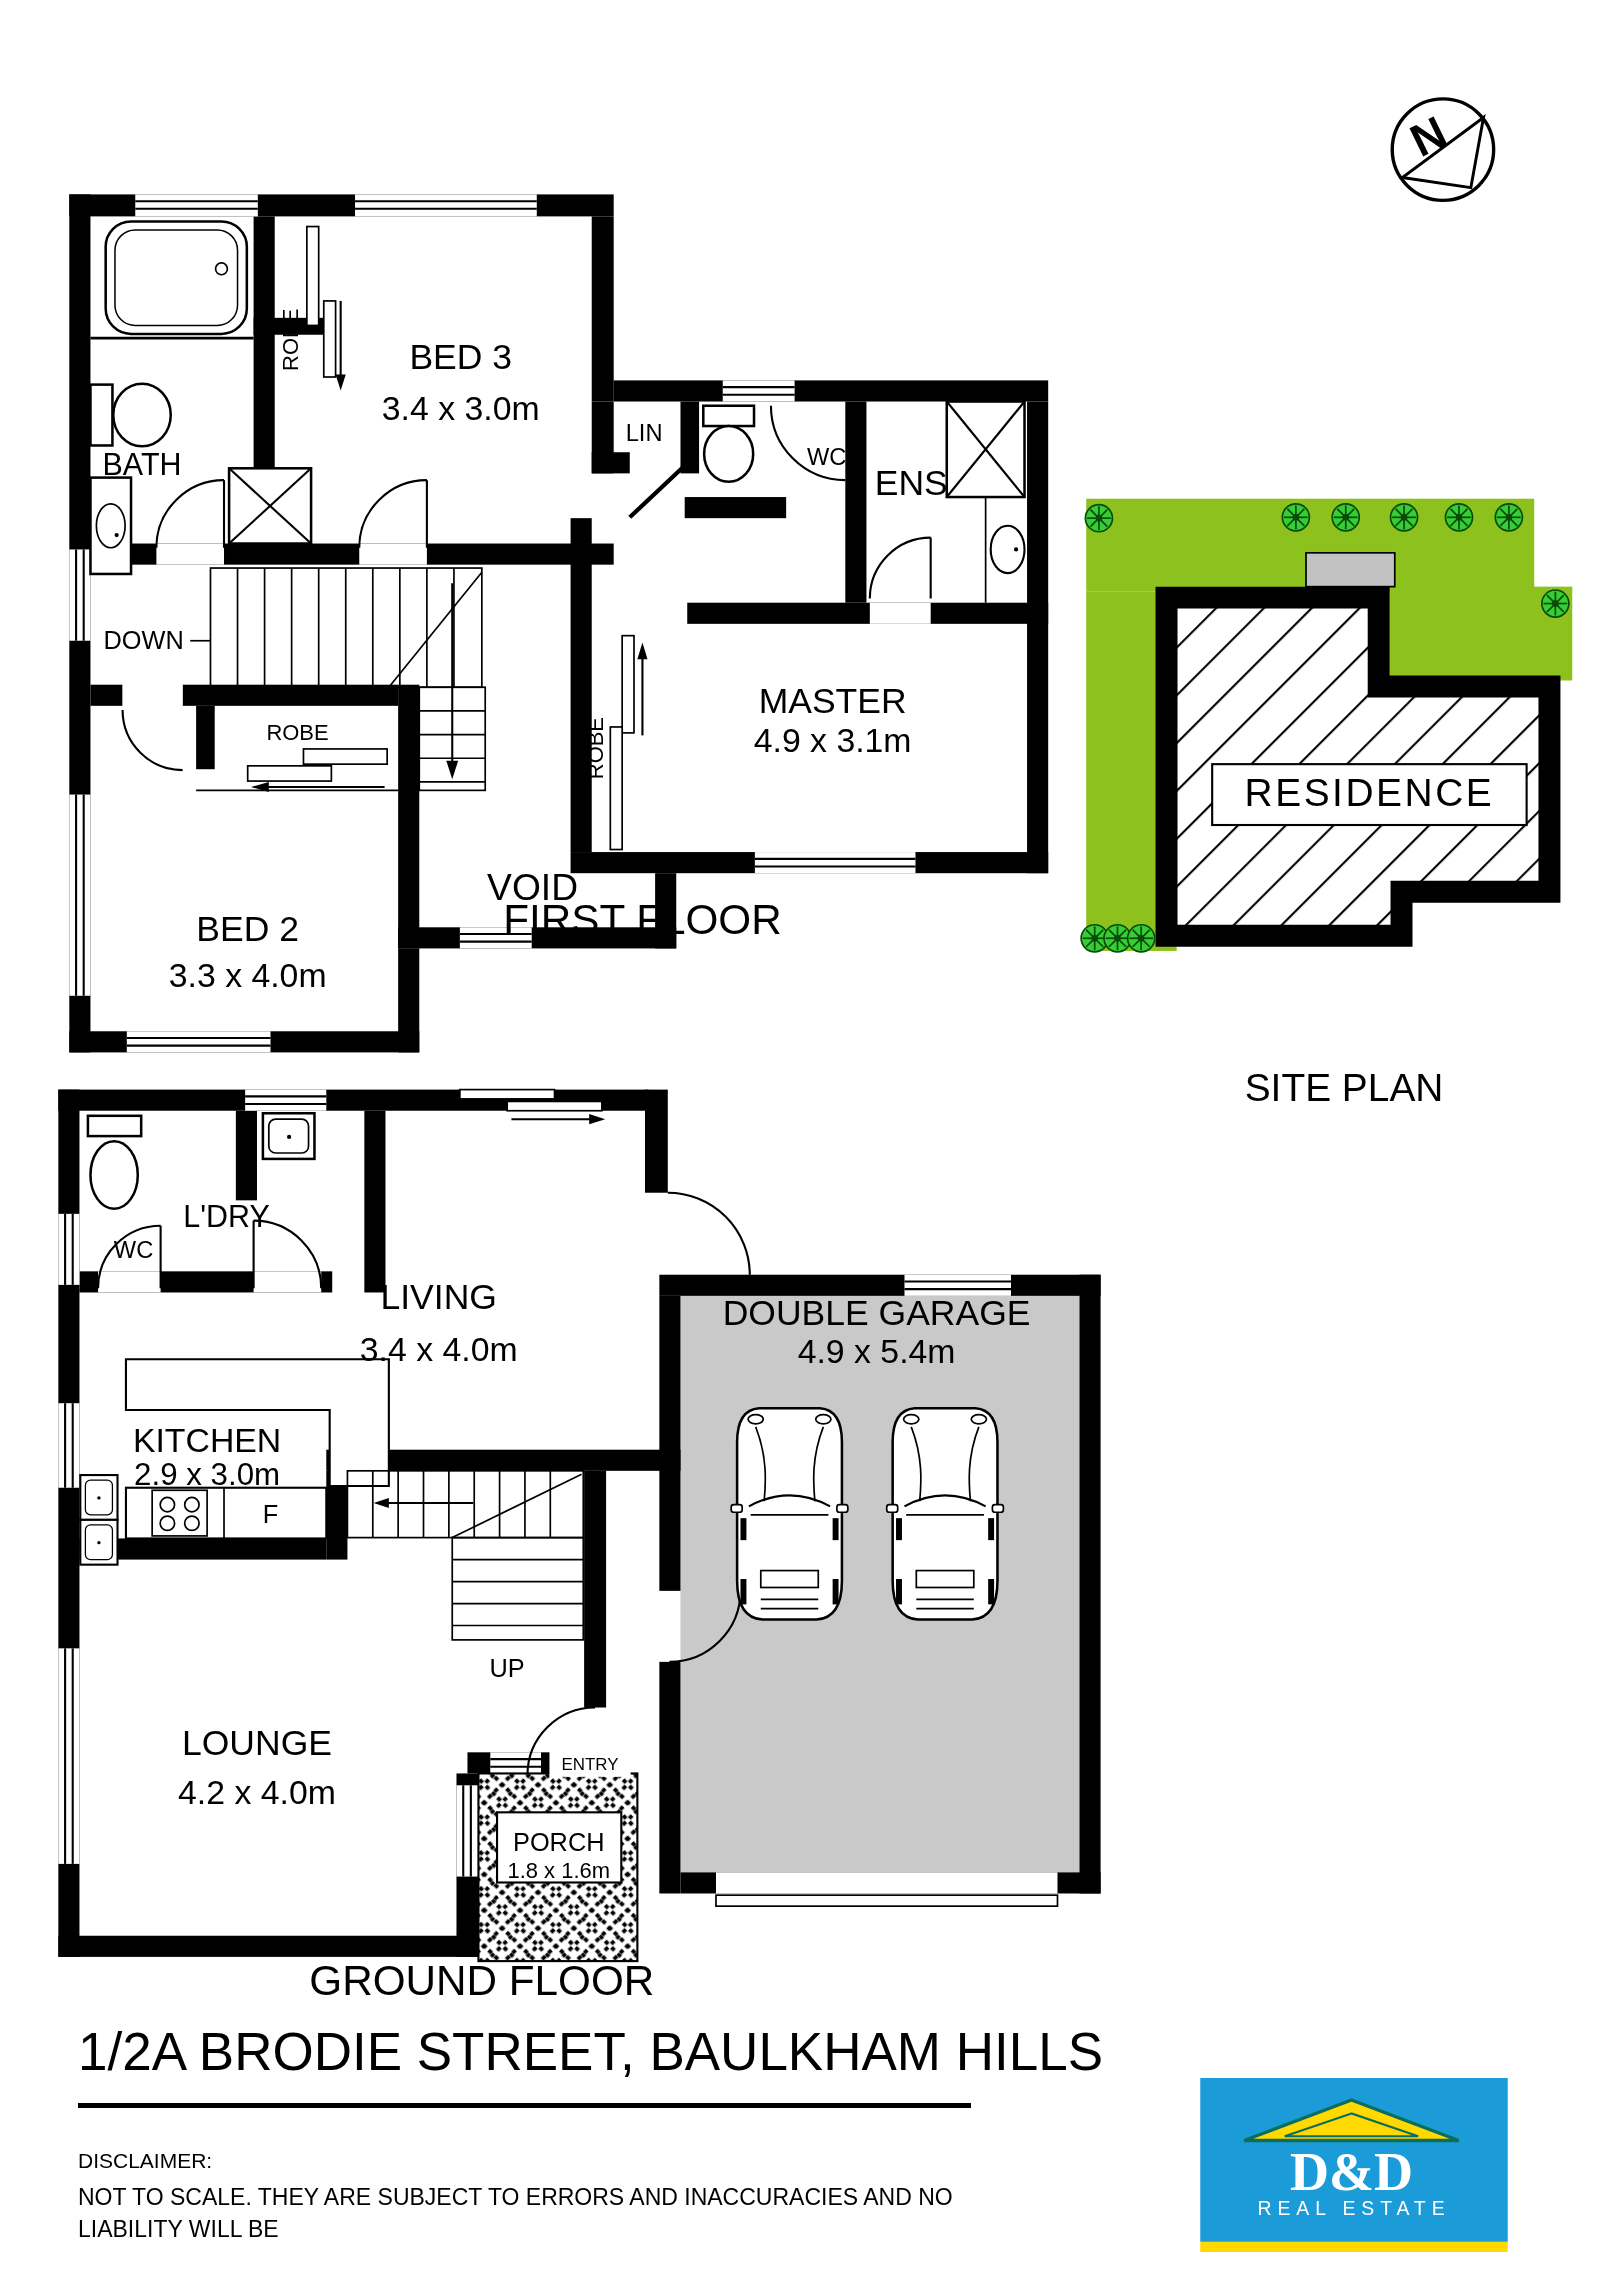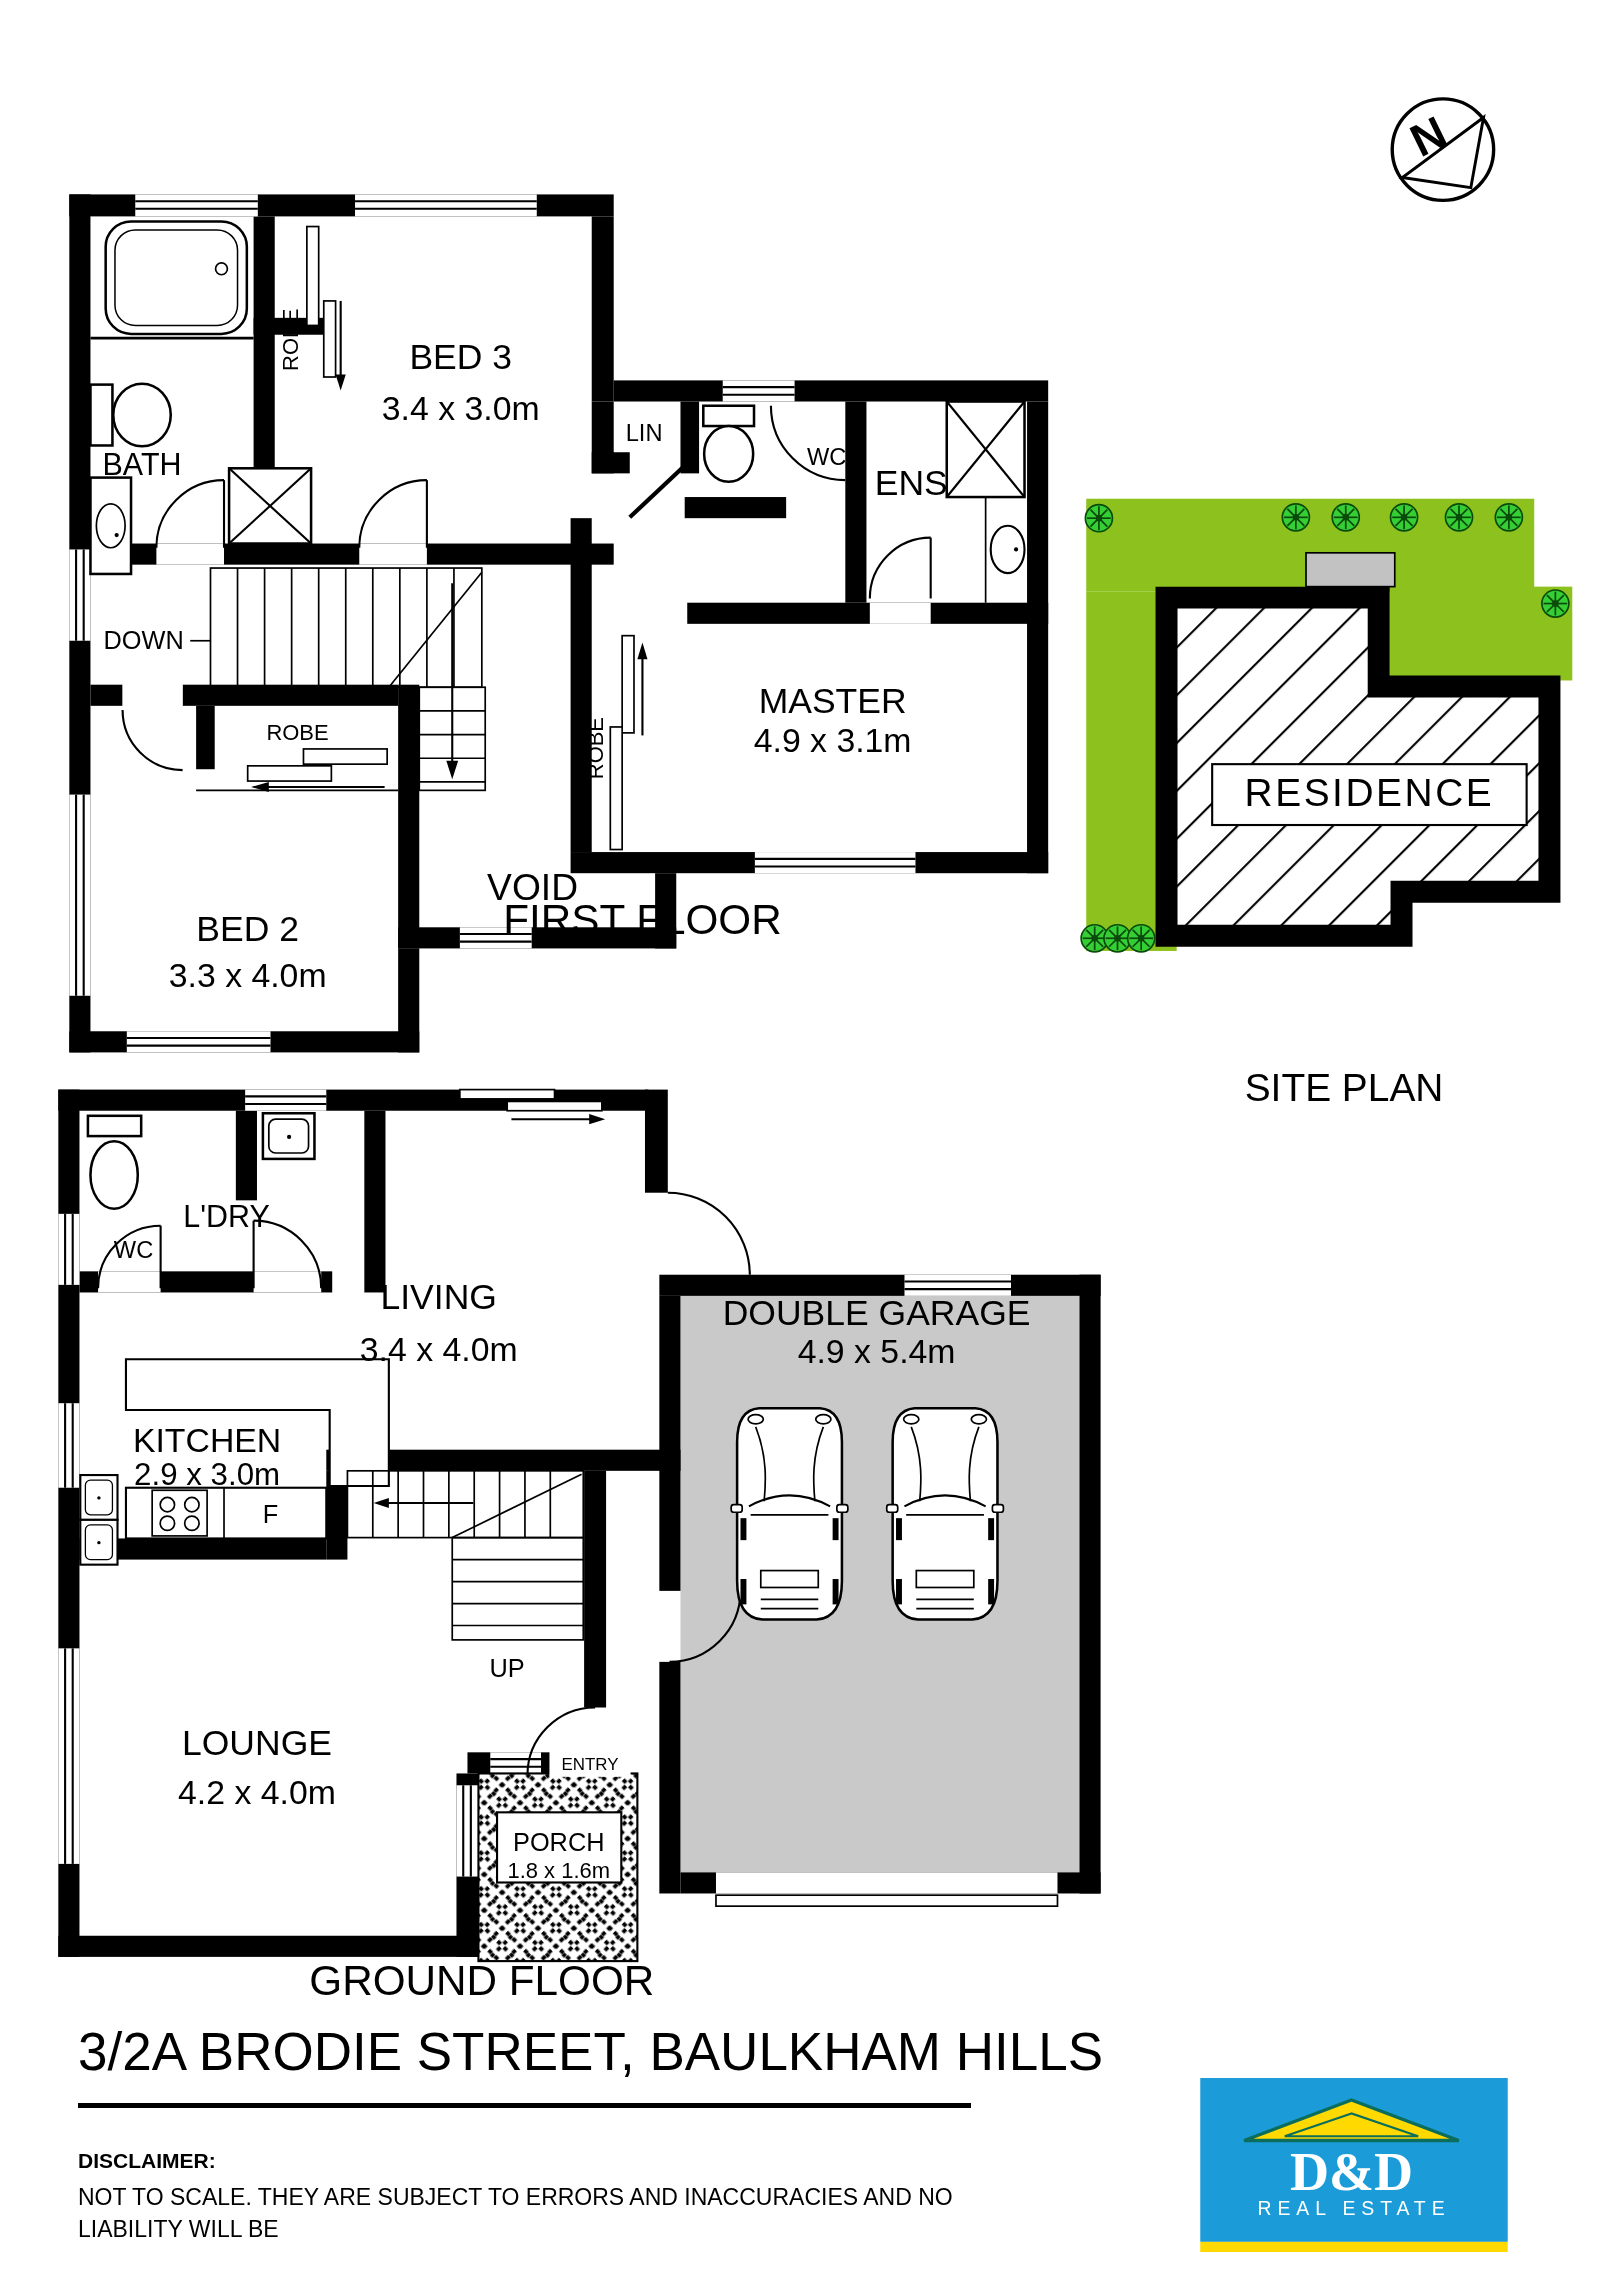--- a/index.html
+++ b/index.html
@@ -10,21 +10,21 @@
   .dim-label{font-size:40px;}
   .small-label{font-size:28px;}
   .tiny-label{font-size:20px;}
   .robe-label{font-size:26px;}
   .floor-title{font-size:50px;}
   .site-title{font-size:46px;}
   .residence-label{font-size:46px;letter-spacing:3px;}
   .compass-n{font-size:54px;font-weight:bold;}
   .title-bar{position:absolute;left:78px;top:2021px;font-size:53px;color:#000;white-space:nowrap;}
   .title-underline{position:absolute;left:78px;top:2103px;width:893px;height:5px;background:#000;}
-  .disclaimer-label{position:absolute;left:78px;top:2149px;font-size:21px;font-weight:bold;color:#000;}
+  .disclaimer-label{position:absolute;left:78px;top:2149px;font-size:21px;font-weight:normal;color:#000;}
   .disclaimer-body{position:absolute;left:78px;top:2181px;font-size:23px;line-height:32px;color:#000;width:930px;}
   .logo{position:absolute;left:1200px;top:2078px;width:308px;height:174px;text-align:right;}
 </style>
 </head>
 <body>
 
 <svg id="plan-svg" width="1623" height="2295" viewBox="0 0 1920 2715">
 <defs>
   <pattern id="hatch" width="40" height="40" patternUnits="userSpaceOnUse" patternTransform="rotate(45)">
     <rect width="40" height="40" fill="#ffffff"></rect>
@@ -427,21 +427,21 @@
     <text class="tiny-label" x="698" y="2094">ENTRY</text>
     <text class="room-label" x="304" y="2076">LOUNGE</text>
     <text class="dim-label" x="304" y="2134">4.2 x 4.0m</text>
     <text class="small-label" x="661" y="2190" style="font-size:30px">PORCH</text>
     <text class="small-label" x="661" y="2222" style="font-size:26px">1.8 x 1.6m</text>
     <text class="floor-title" x="570" y="2360">GROUND FLOOR</text>
   </g>
 </g>
 </svg>
 
-<div class="title-bar">3/2A BRODIE STREET, BAULKHAM HILLS</div>
+<div class="title-bar">1/2A BRODIE STREET, BAULKHAM HILLS</div>
 <div class="title-underline"></div>
 <div class="disclaimer-label">DISCLAIMER:</div>
 <div class="disclaimer-body">
   <div>NOT TO SCALE. THEY ARE SUBJECT TO ERRORS AND INACCURACIES AND NO LIABILITY WILL BE</div>
 
 </div>
 
 <div class="logo">
   <svg width="308" height="174" viewBox="0 0 364 206">
     <rect width="364" height="194" fill="#1B9CD8"></rect>

